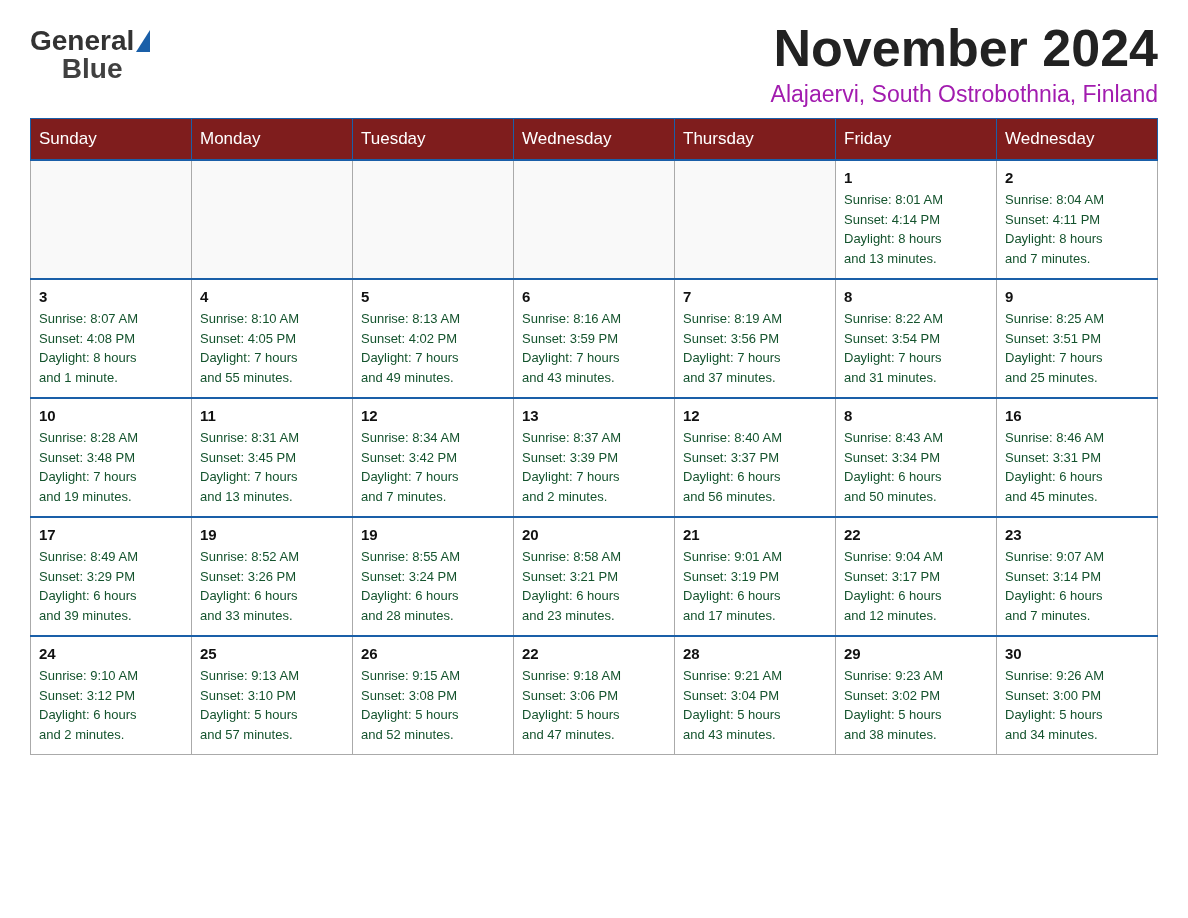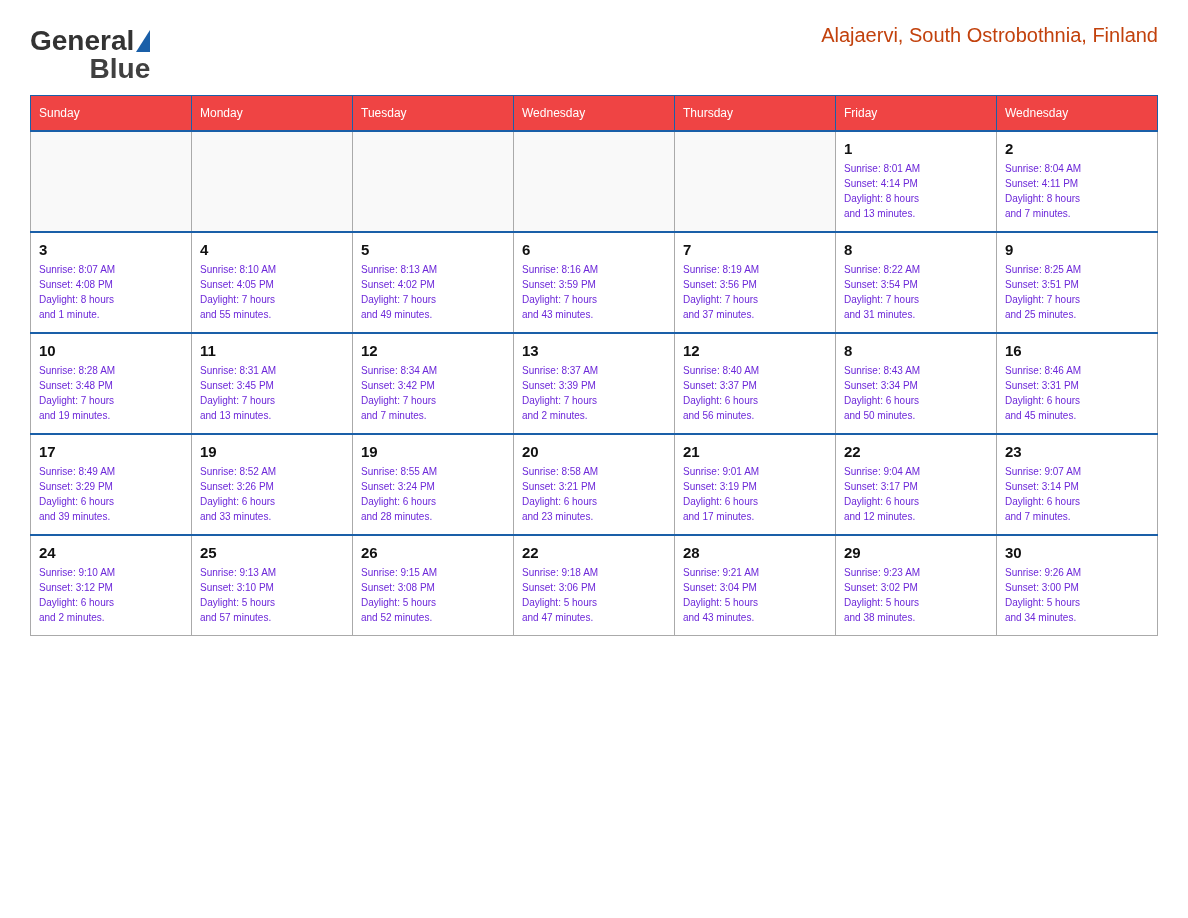--- a/index.html
+++ b/index.html
@@ -12,21 +12,21 @@
     }
     .header {
       display: flex;
       justify-content: space-between;
       align-items: flex-start;
       margin-bottom: 10px;
     }
     .logo {
       display: flex;
       flex-direction: column;
-      align-items: flex-end;
+      align-items: center;
       padding-top: 5px;
     }
     .logo-top {
       display: flex;
       align-items: center;
     }
     .logo-text-general {
       font-size: 28px;
       font-weight: bold;
       color: #333;
@@ -42,34 +42,34 @@
     .title-section {
       text-align: right;
     }
     .calendar-title {
       font-size: 52px;
       font-weight: bold;
       color: #222;
       line-height: 1.1;
     }
     .calendar-subtitle {
-      font-size: 20px;
-      color: #c2410c;
+      font-size: 23px;
+      color: #a21caf;
       margin-top: 4px;
     }
     .calendar {
       width: 100%;
       border-collapse: collapse;
       margin-top: 8px;
     }
     .calendar th {
-      background-color: #ef4444;
+      background-color: #7f1d1d;
       color: #fff;
       padding: 10px 8px;
-      font-size: 12px;
+      font-size: 17px;
       font-weight: normal;
       text-align: left;
       border: 1px solid #1a5fa8;
     }
     .calendar td {
       vertical-align: top;
       padding: 8px 8px 10px 8px;
       border: 1px solid #aaa;
       width: 14.28%;
       min-height: 90px;
@@ -81,42 +81,43 @@
       background: #f9f9f9;
     }
     .day-number {
       font-size: 15px;
       font-weight: bold;
       color: #111;
       display: block;
       margin-bottom: 4px;
     }
     .day-info {
-      font-size: 10px;
-      color: #6d28d9;
+      font-size: 13px;
+      color: #14532d;
       line-height: 1.5;
     }
     .week-row td {
       border-top: 2px solid #1a5fa8;
     }
   </style>
 </head>
 <body>
 
 <div class="header">
   <div class="logo">
     <div class="logo-top">
       <span class="logo-text-general">General</span>
       <div class="logo-triangle"></div>
     </div>
     <div style="display:flex; align-items:center; margin-top:-4px; margin-left:4px;">
       <span style="font-size:28px; font-weight:bold; color:#404040;">Blue</span>
     </div>
   </div>
   <div class="title-section">
+    <div class="calendar-title">November 2024</div>
     <div class="calendar-subtitle">Alajaervi, South Ostrobothnia, Finland</div>
   </div>
 </div>
 
 <table class="calendar">
   <thead>
     <tr>
       <th>Sunday</th>
       <th>Monday</th>
       <th>Tuesday</th>

